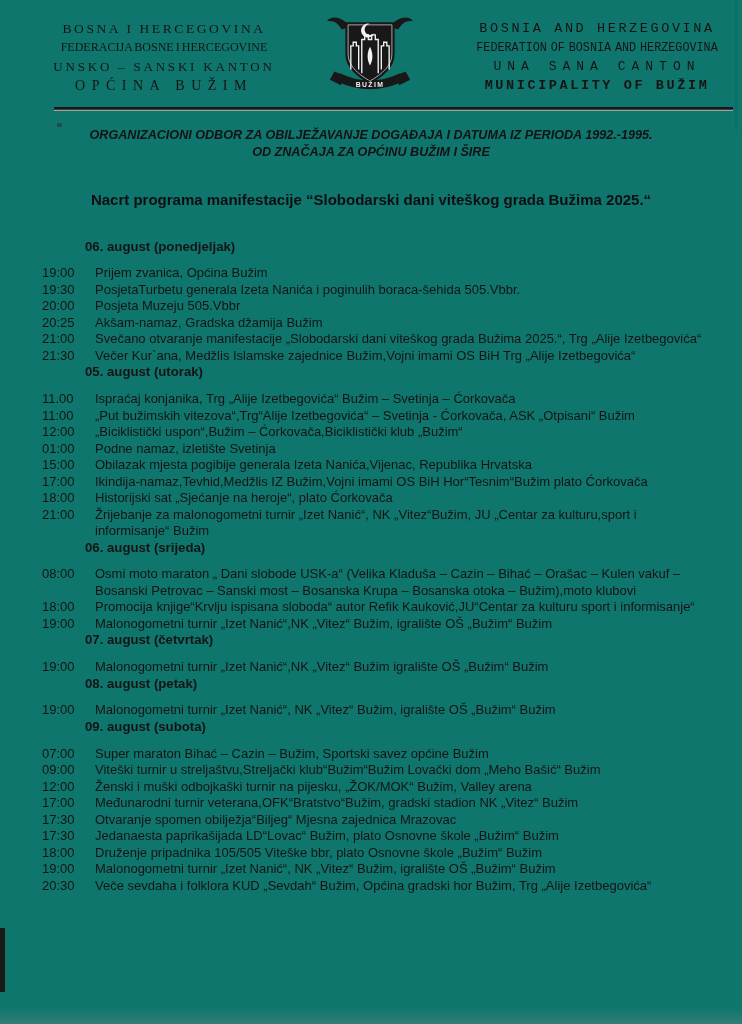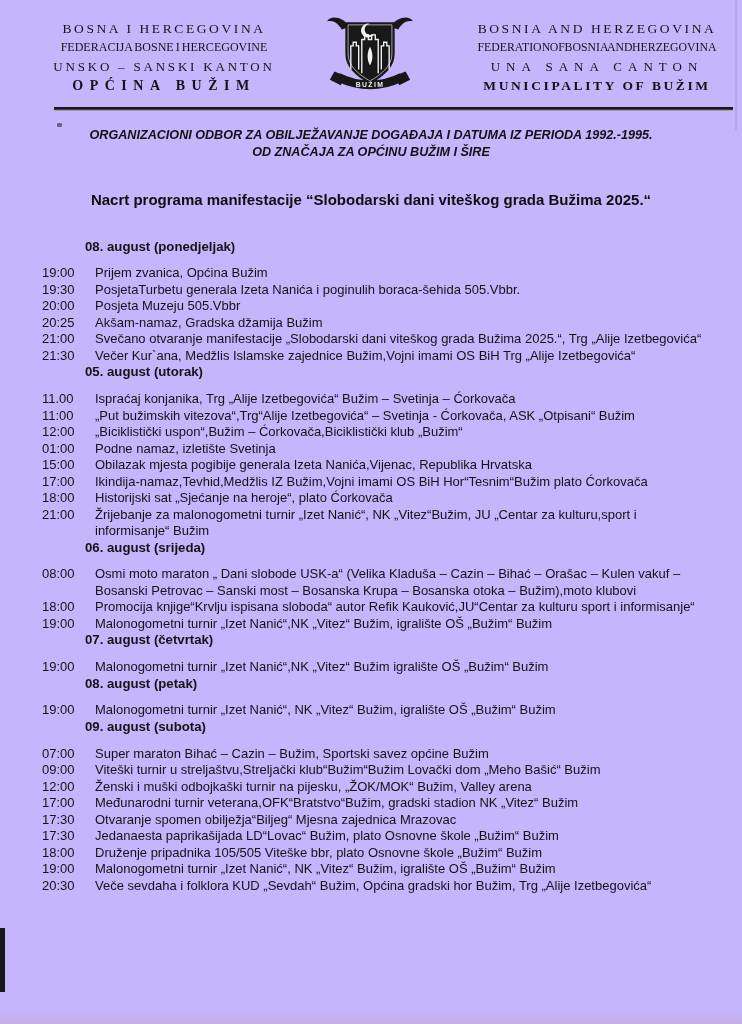--- a/index.html
+++ b/index.html
@@ -1,35 +1,35 @@
 <!DOCTYPE html>
 <html><head>
 <meta charset="utf-8">
 <style>
   html,body { margin:0; padding:0; background:#e9e9e9; }
   .page {
     position:relative; width:742px; height:1024px; margin:0 auto;
-    background:#c4b5fd; overflow:hidden; box-sizing:border-box;
+    background:#0f766e; overflow:hidden; box-sizing:border-box;
     color:#161616;
   }
   
   .doc-header {
     display:flex; justify-content:space-between; align-items:flex-start;
     padding:13px 8px 0 48px;
   }
   .hblock { font-family:"Liberation Serif", serif; text-align:center; color:#141414; }
   .hblock-left  { width:232px; padding-top:6px; }
-  .hblock-right { width:274px; padding-top:6px; }
+  .hblock-right { width:274px; padding-top:6px;font-family:Liberation Mono, monospace; }
   .hl { line-height:19px; white-space:nowrap; }
   .hl-wide   { font-size:13.5px; letter-spacing:2.6px; }
   .hl-cond   { font-size:12.8px; transform:scaleX(0.94); transform-origin:center; word-spacing:-1px; }
   .hl-cond-r { font-size:12.8px; transform:scaleX(0.92); transform-origin:center; word-spacing:-3.5px; }
   .hl-space  { font-size:13px; letter-spacing:2.8px; }
   .hl-space-r{ font-size:13px; letter-spacing:6px; }
-  .hl-bold   { font-size:14px; font-weight:bold; letter-spacing:6.5px; }
+  .hl-bold   { font-size:14px; font-weight:normal; letter-spacing:6.5px; }
   .hl-bold-r { font-size:13.5px; font-weight:bold; letter-spacing:2.6px; }
   .emblem { flex:0 0 auto; margin-top:0; }
   
   .rule {
     margin:6px 9px 0 54px; height:4px;
     background:linear-gradient(to bottom,#151515 0%,#1d1d1d 55%,#8a8a8a 82%,#dddddd 100%);
   }
   
   .committee {
     margin-top:16px; text-align:center;
@@ -112,21 +112,21 @@
 
   <div class="committee">
     <div>ORGANIZACIONI ODBOR ZA OBILJEŽAVANJE DOGAĐAJA I DATUMA IZ PERIODA 1992.-1995.</div>
     <div>OD ZNAČAJA ZA OPĆINU BUŽIM I ŠIRE</div>
   </div>
 
   <h1 class="doc-title">Nacrt programa manifestacije “Slobodarski dani viteškog grada Bužima 2025.“</h1>
 
   <main class="schedule" id="schedule">
   <section class="section">
-    <div class="section-date">08. august (ponedjeljak)</div>
+    <div class="section-date">06. august (ponedjeljak)</div>
     <div class="event-list">
   <div class="event-row">
     <div class="event-time">19:00</div>
     <div class="event-text">Prijem zvanica, Općina Bužim</div>
   </div>
 
   <div class="event-row">
     <div class="event-time">19:30</div>
     <div class="event-text">PosjetaTurbetu generala Izeta Nanića i poginulih boraca-šehida 505.Vbbr.</div>
   </div>

